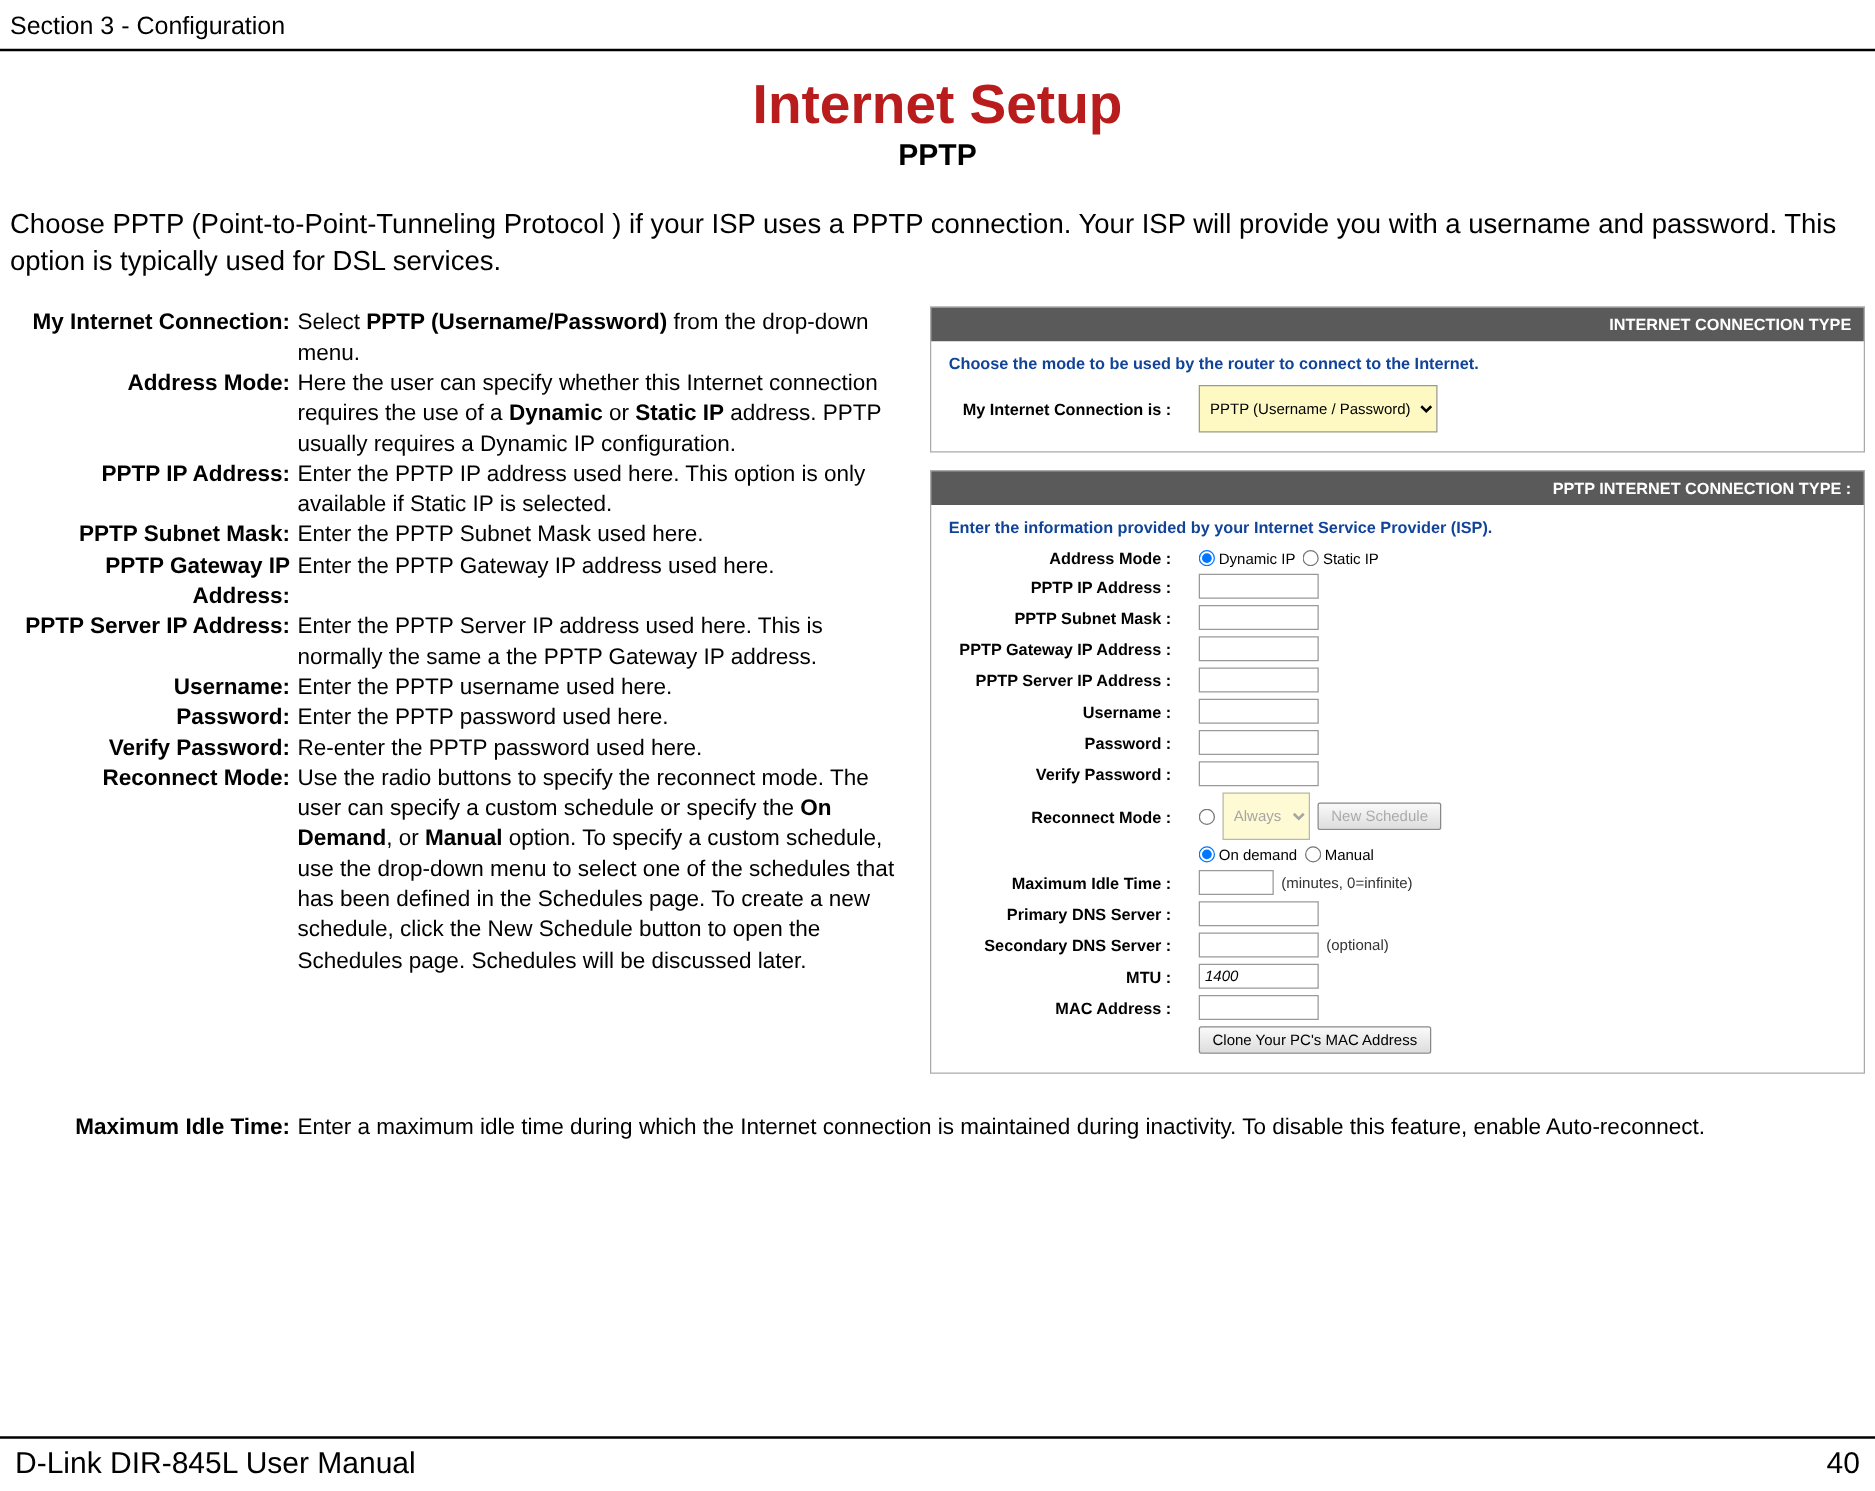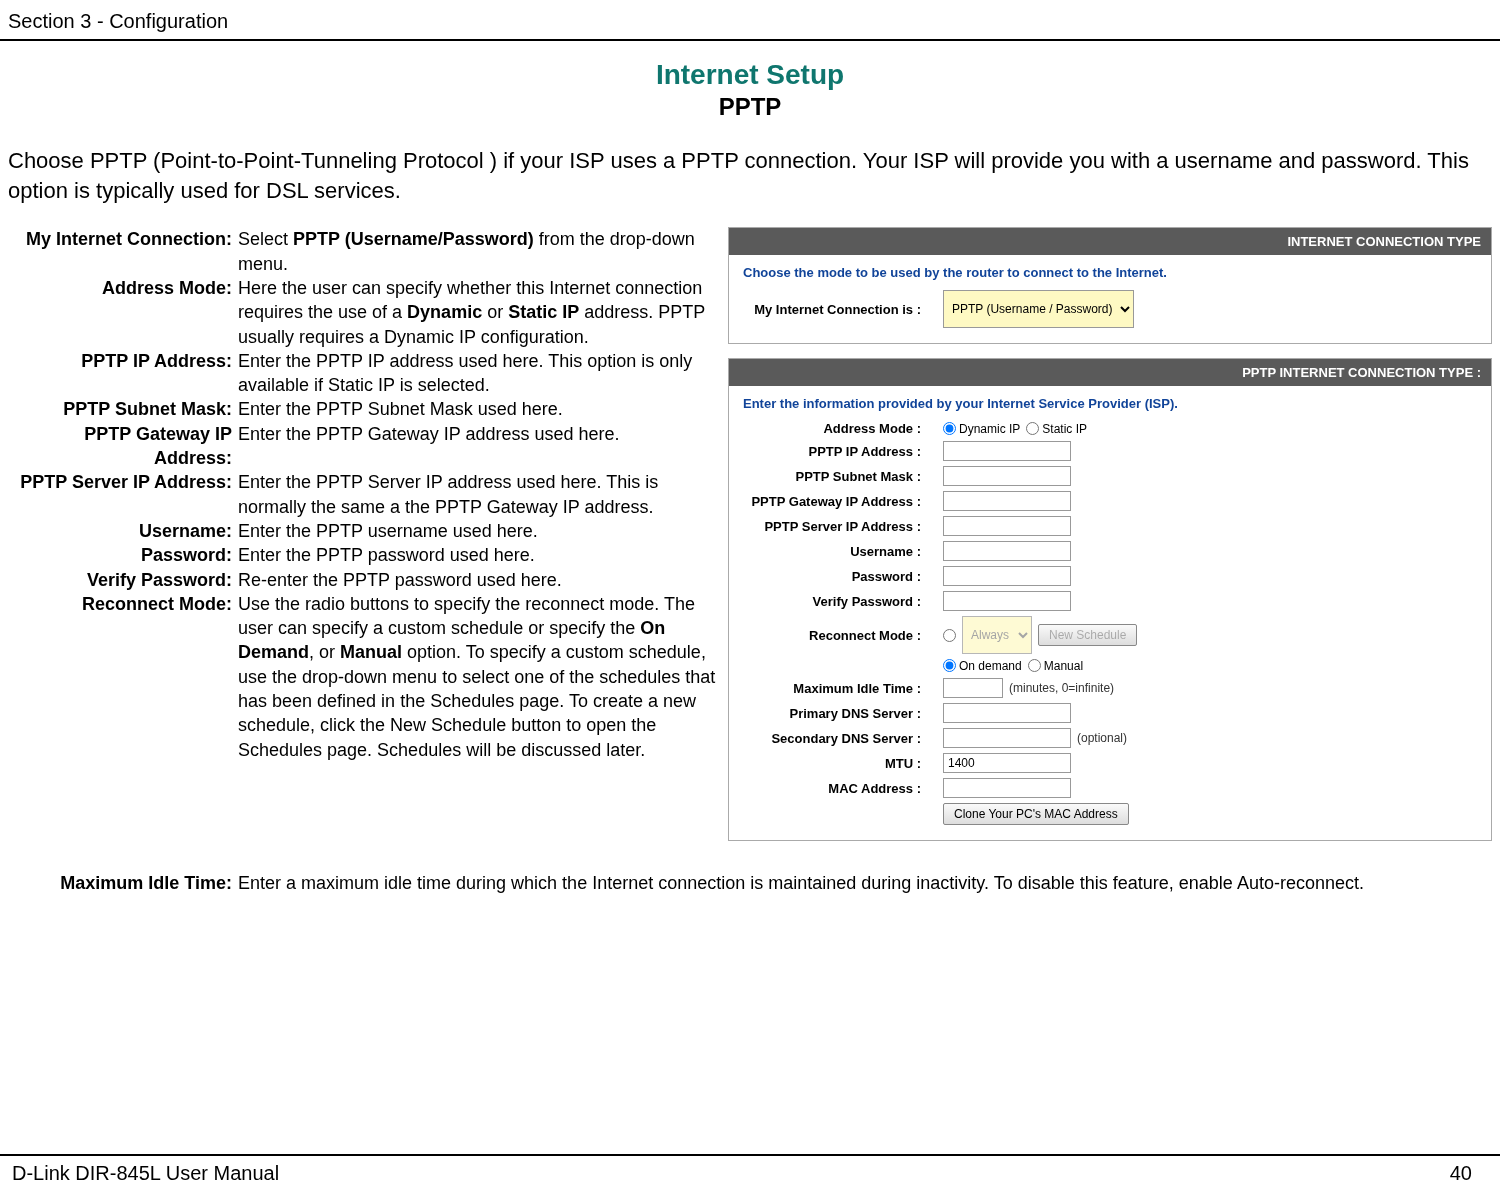--- a/index.html
+++ b/index.html
@@ -15,31 +15,31 @@
     padding: 10px 0 0 0;
   }
   .section-header {
     font-size: 20px;
     font-weight: 400;
     padding: 0 4px 6px 8px;
     border-bottom: 2px solid #000;
     margin-bottom: 18px;
   }
   .title-area { text-align: center; margin-bottom: 25px; }
-  .main-title { font-size: 28px; font-weight: 600; color: #0f766e; }
+  .main-title { font-size: 44px; font-weight: 600; color: #b91c1c; }
   .sub-title { font-size: 24px; font-weight: 600; color: #000; margin-top: 2px; }
   .intro {
     font-size: 22px;
     line-height: 1.35;
     padding: 0 8px;
     margin-bottom: 22px;
   }
   .content-row {
     display: flex;
-    gap: 10px;
+    gap: 26px;
     padding: 0 8px;
   }
   .defs-col {
     flex: 0 0 710px;
     font-size: 18px;
     line-height: 1.35;
   }
   .def-row { display: flex; margin-bottom: 0px; }
   .def-label { flex: 0 0 230px; text-align: right; font-weight: 700; padding-right: 6px; }
   .def-value { flex: 1; }
@@ -91,21 +91,21 @@
     align-items: center;
     gap: 6px;
     font-size: 12px;
   }
   .form-ctrl input[type="text"], .form-ctrl input[type="password"] {
     border: 1px solid #999;
     height: 20px;
     padding: 1px 4px;
     font-size: 12px;
   }
-  .inp-sm { width: 128px; }
+  .inp-sm { width: 96px; font-style: italic; }
   .inp-xs { width: 60px; }
   .sel {
     border: 1px solid #999;
     background: #fef9c3;
     height: 38px;
     font-size: 12px;
     padding: 1px 4px;
   }
   .btn {
     border: 1px solid #888;
@@ -124,24 +124,24 @@
     line-height: 1.35;
   }
   .wide-label { flex: 0 0 230px; text-align: right; font-weight: 700; padding-right: 6px; }
   .wide-value { flex: 1; }
   .footer {
     position: absolute;
     bottom: 8px;
     left: 0;
     right: 0;
     border-top: 2px solid #000;
-    padding: 6px 28px 0 12px;
+    padding: 6px 12px 0 12px;
     display: flex;
     justify-content: space-between;
-    font-size: 20px;
+    font-size: 24px;
   }
 </style>
 </head>
 <body>
 
 <div class="page">
   <div class="section-header">Section 3 - Configuration</div>
 
   <div class="title-area">
     <div class="main-title">Internet Setup</div>

